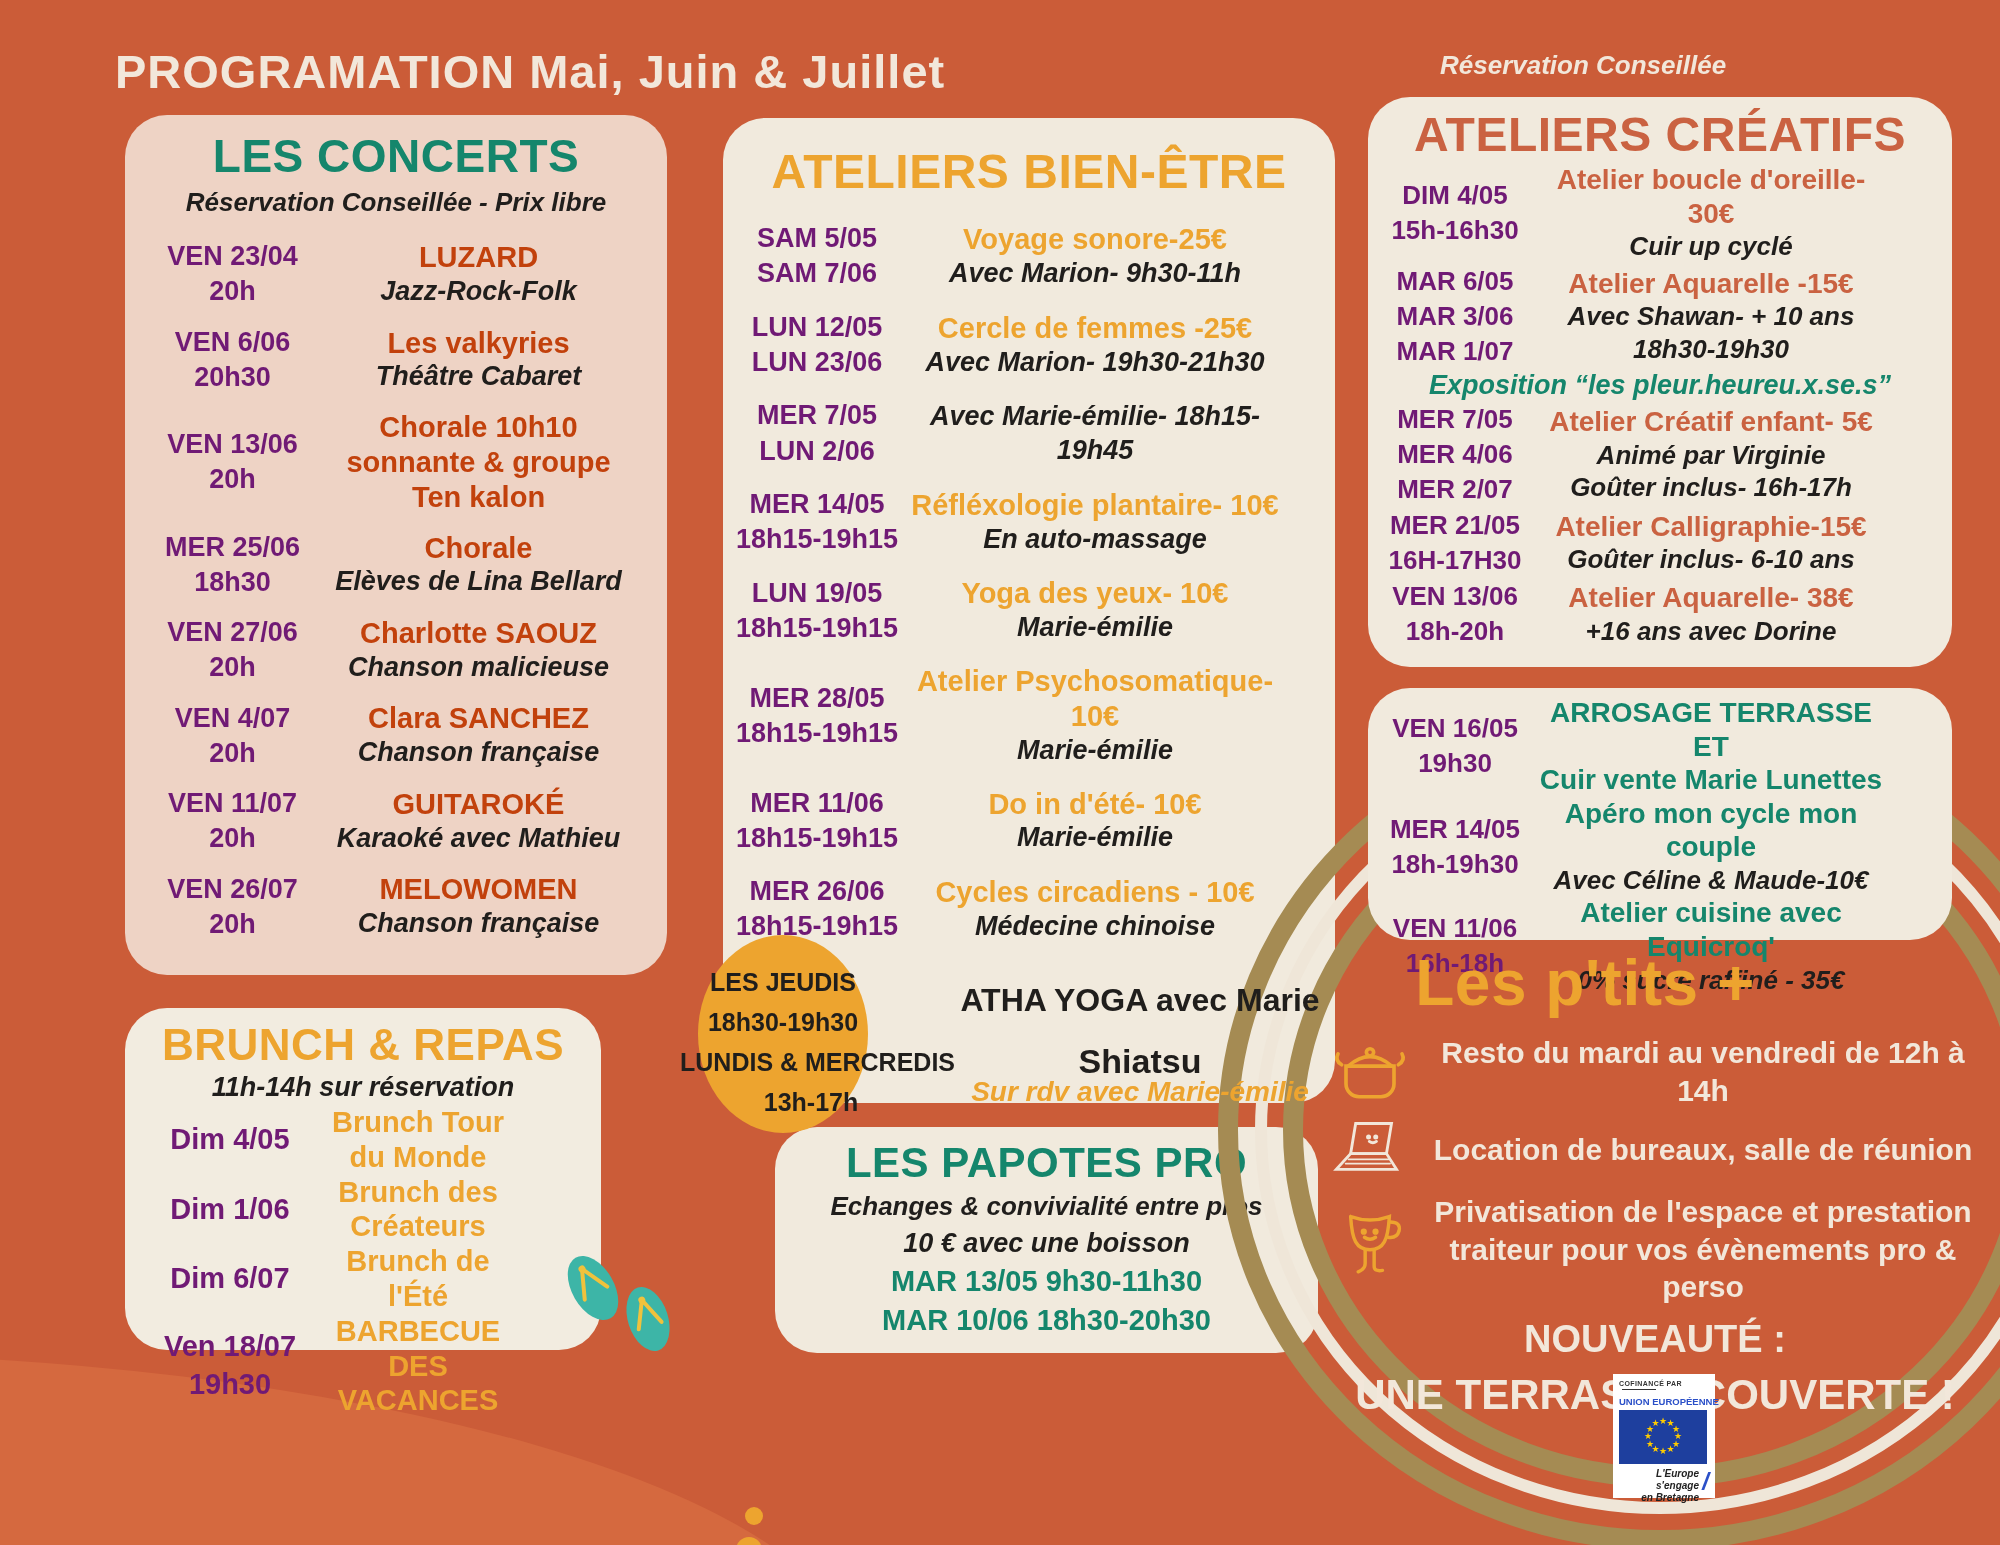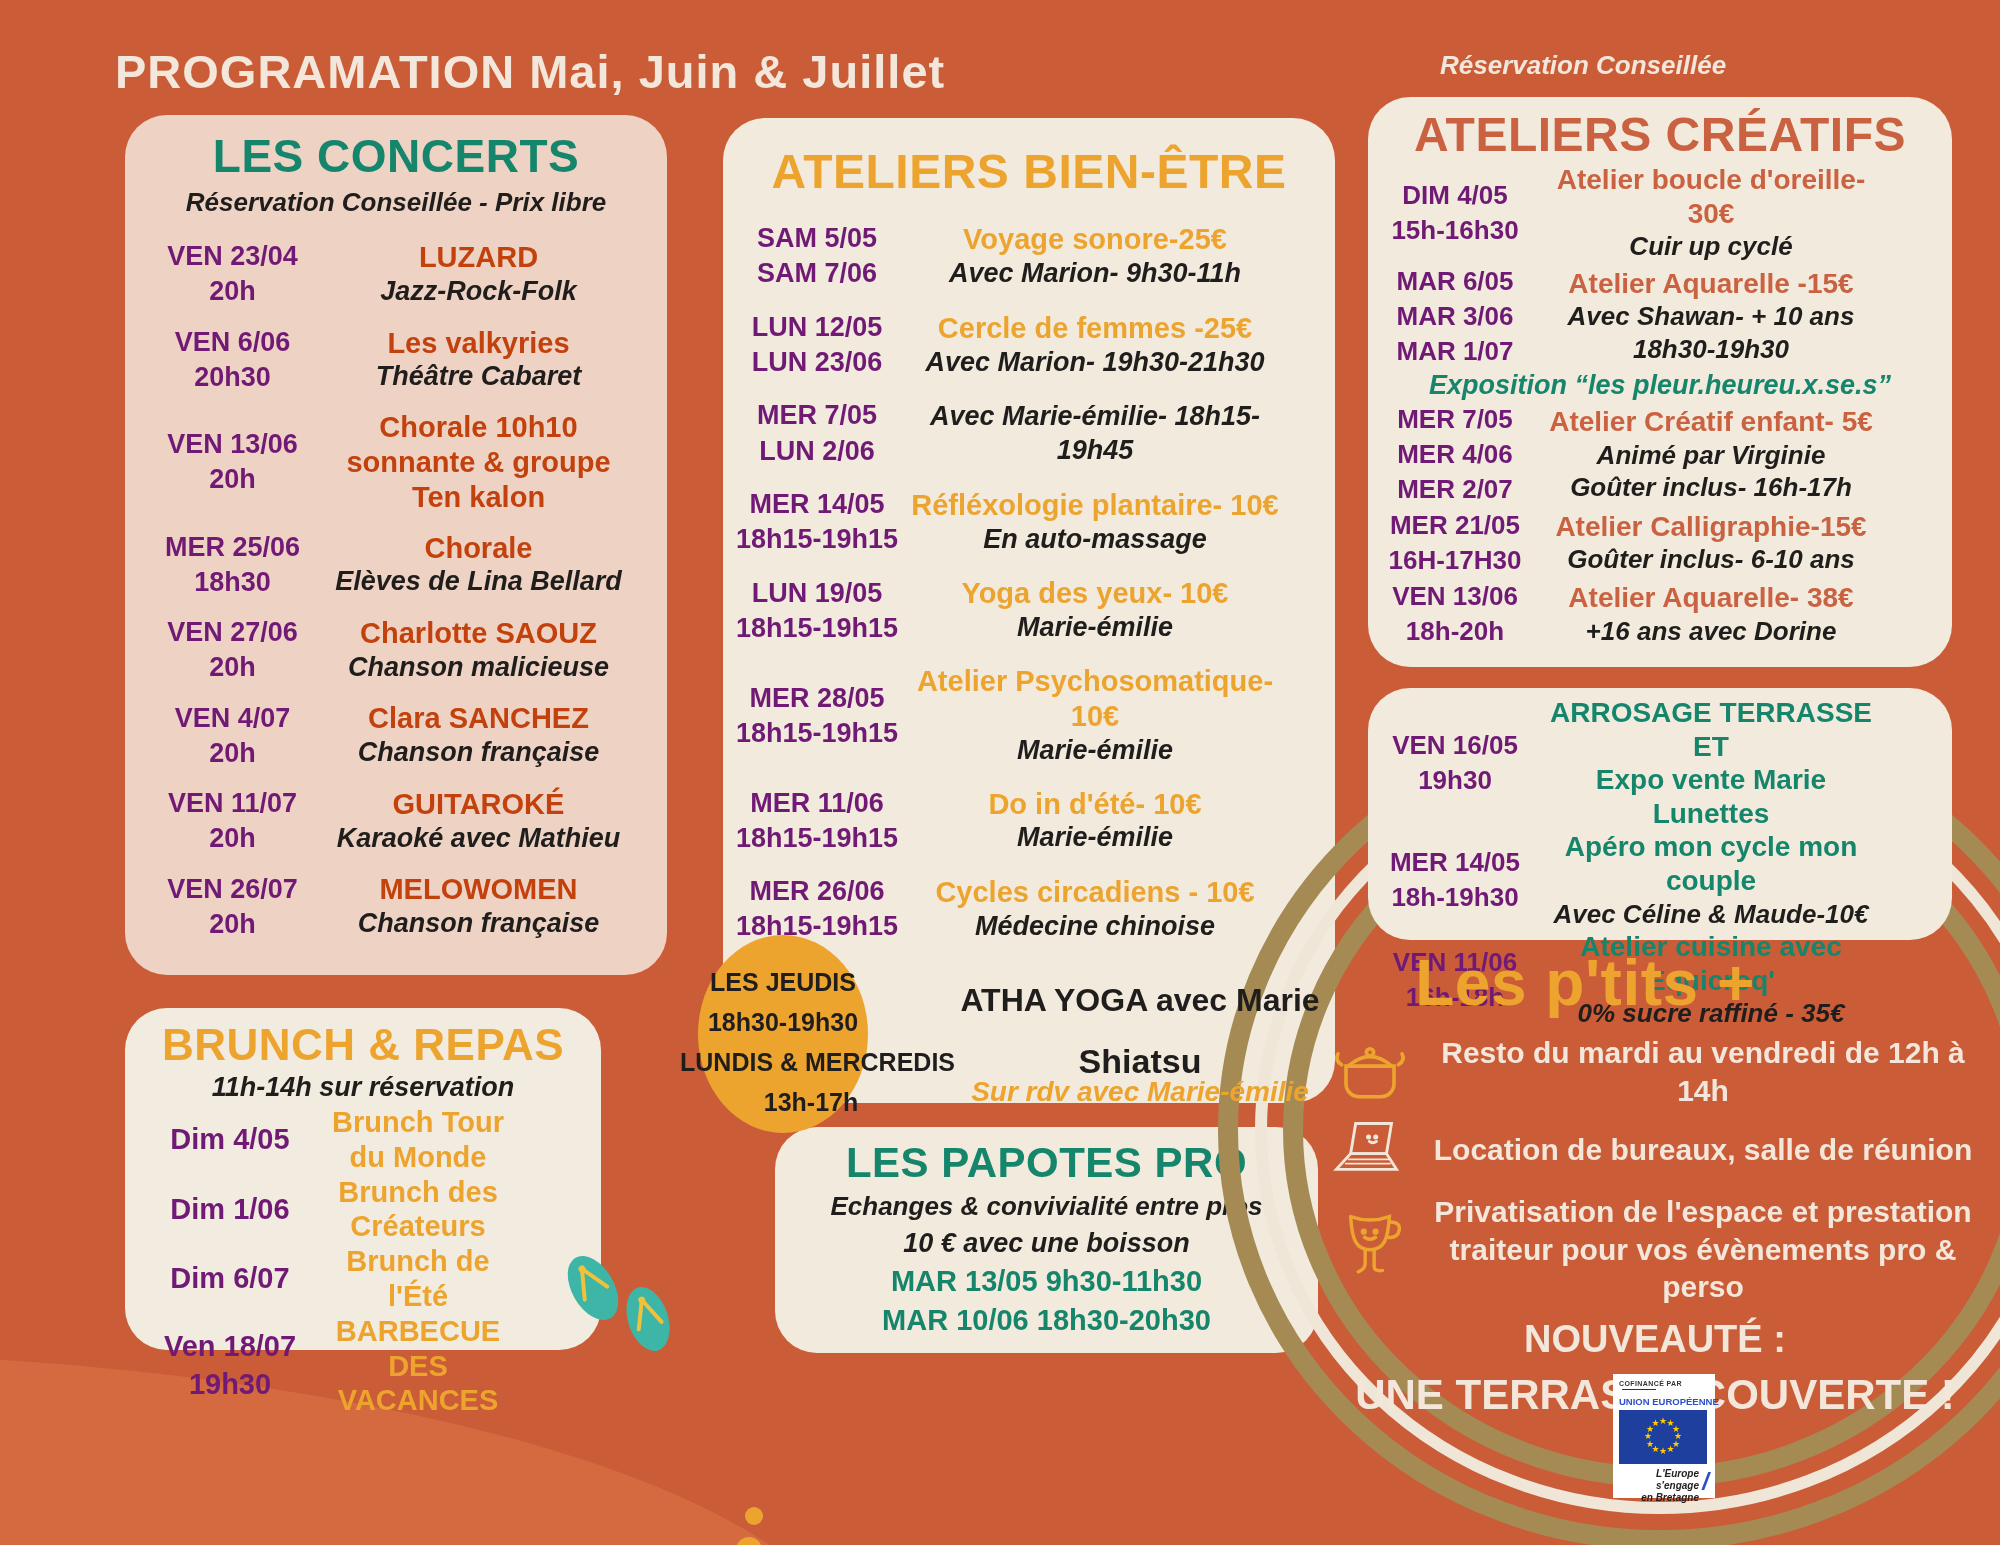--- a/index.html
+++ b/index.html
@@ -429,21 +429,21 @@
 
   <div id="creatifs2" class="panel cream z3">
     <div class="c-rows">
       <div class="erow">
         <div class="edate">
             <div>VEN 16/05</div>
             <div>19h30</div>
           </div>
         <div class="einfo">
             <div class="ename green">ARROSAGE TERRASSE ET</div>
-            <div class="ename green">Expo vente Marie Lunettes</div>
+            <div class="ename green">Cuir vente Marie Lunettes</div>
           </div>
       </div>
       <div class="erow">
         <div class="edate">
             <div>MER 14/05</div>
             <div>18h-19h30</div>
           </div>
         <div class="einfo">
             <div class="ename green">Apéro mon cycle mon couple</div>
             <div class="edesc">Avec Céline &amp; Maude-10€</div>

